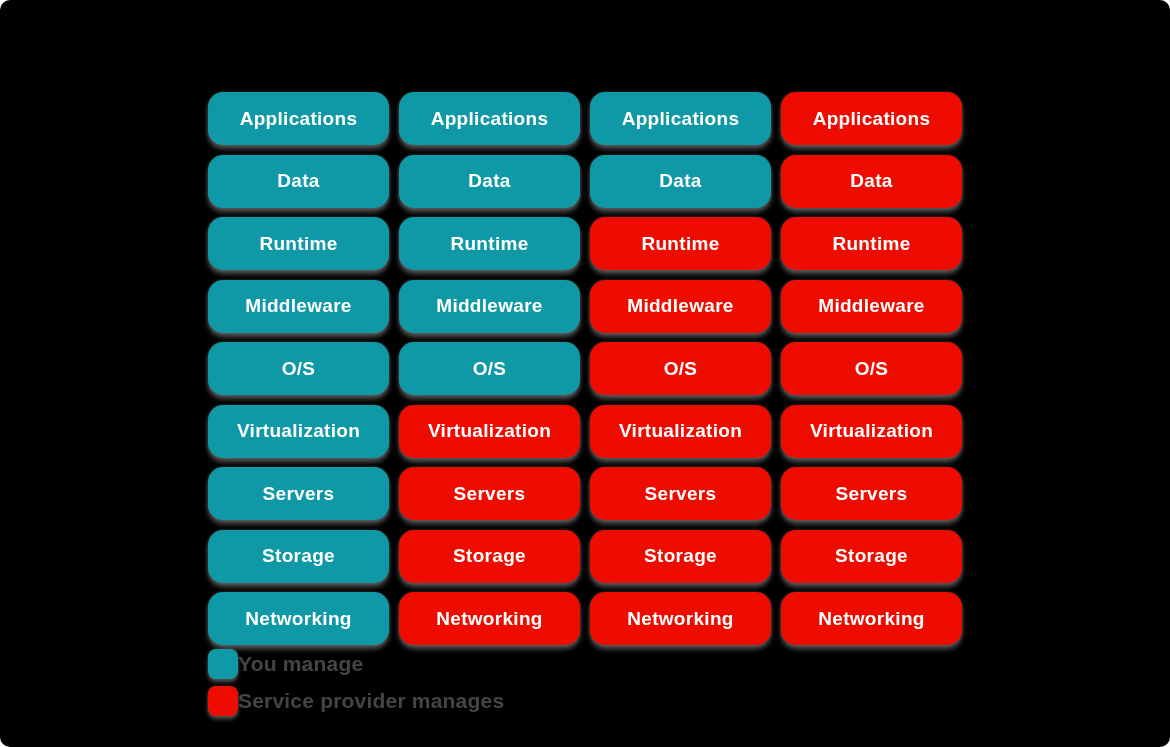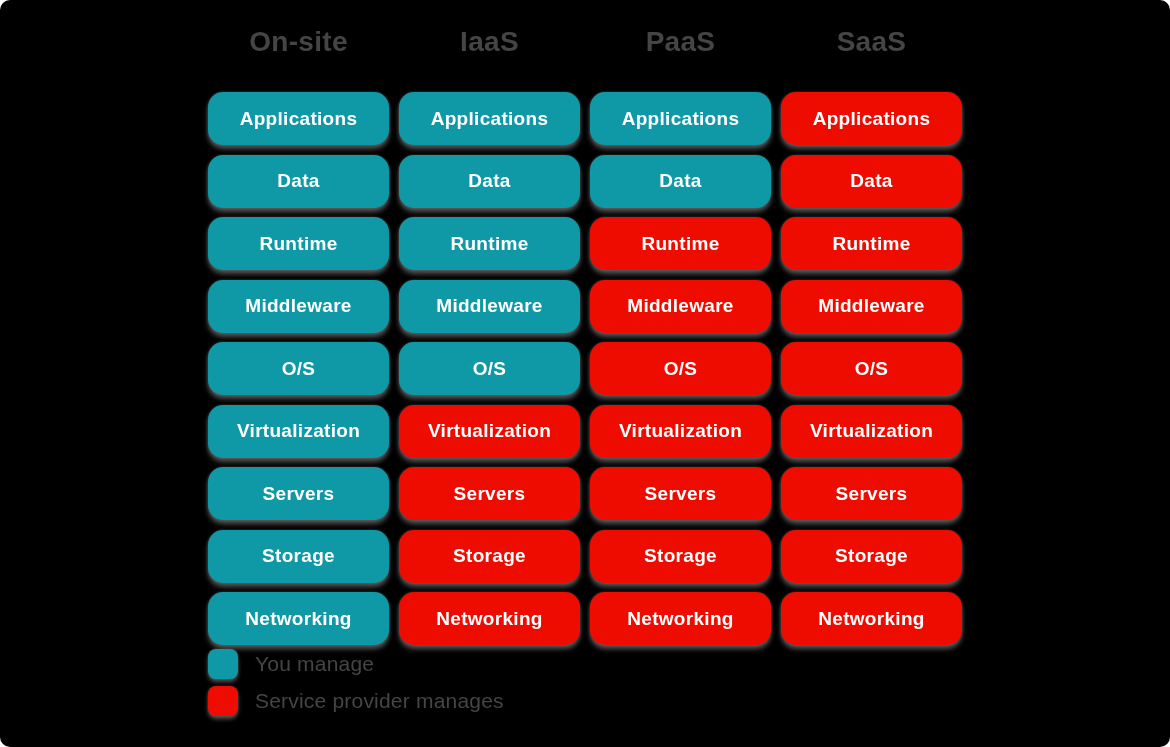--- a/index.html
+++ b/index.html
@@ -75,37 +75,30 @@
   .legend-swatch {
     width: 30px;
     height: 30px;
     border-radius: 8px;
     flex: 0 0 auto;
     box-shadow: 0 3px 4px rgba(150,150,150,0.55), 0 0 2px rgba(150,150,150,0.35);
   }
   .legend-swatch.you      { background: var(--teal, #0f98a6); }
   .legend-swatch.provider { background: var(--red, #ee0b00); }
   .legend-label {
-    margin-left: 17px;
     color: var(--heading, #454545);
     font-size: 21px;
-    font-weight: normal;
+    font-weight: bold;
     letter-spacing: 0.2px;
   }
 </style>
 </head>
 <body>
 
 <div class="canvas">
-  <div class="headers">
-      <div class="header-cell">On-site</div>
-      <div class="header-cell">IaaS</div>
-      <div class="header-cell">PaaS</div>
-      <div class="header-cell">SaaS</div>
-    </div>
   <div class="stack-grid">
       <div class="pill you">Applications</div>
       <div class="pill you">Applications</div>
       <div class="pill you">Applications</div>
       <div class="pill provider">Applications</div>
       <div class="pill you">Data</div>
       <div class="pill you">Data</div>
       <div class="pill you">Data</div>
       <div class="pill provider">Data</div>
       <div class="pill you">Runtime</div>

